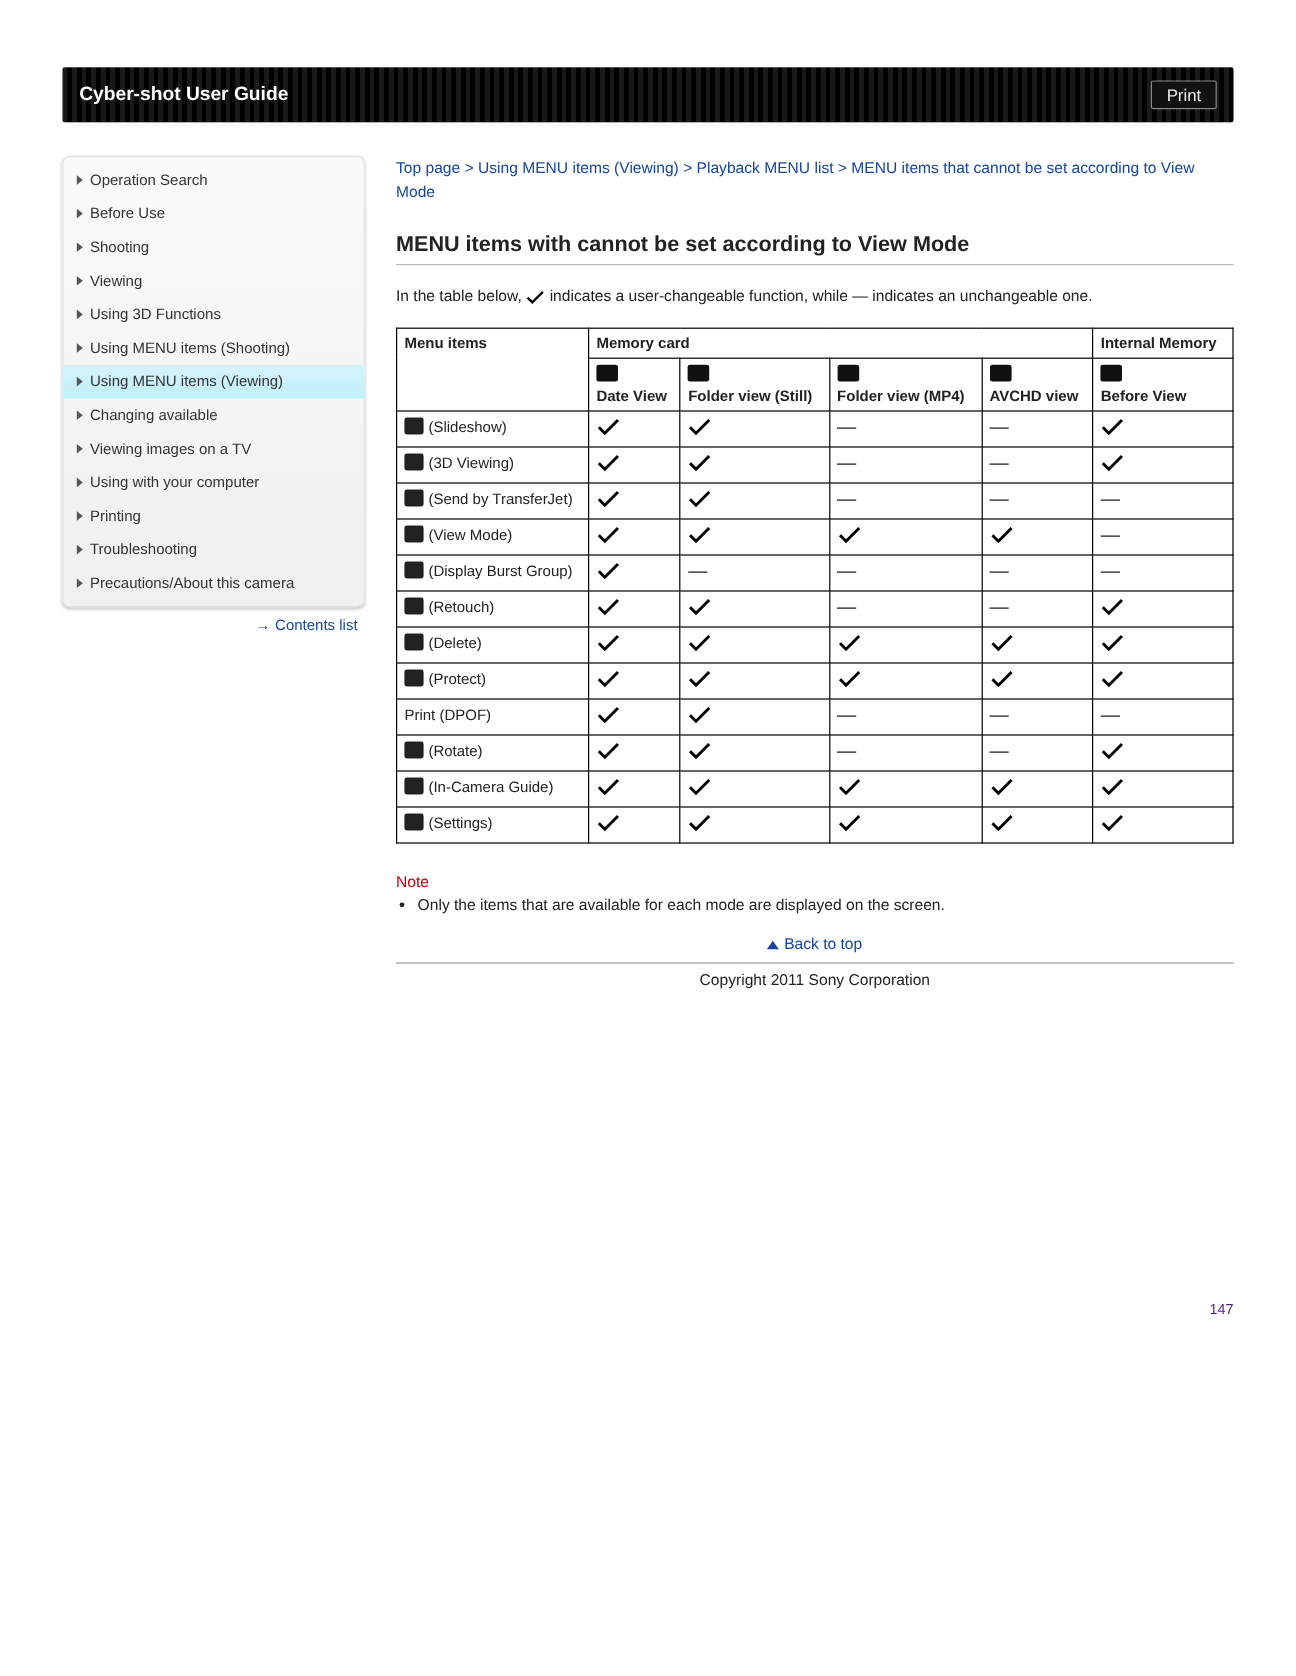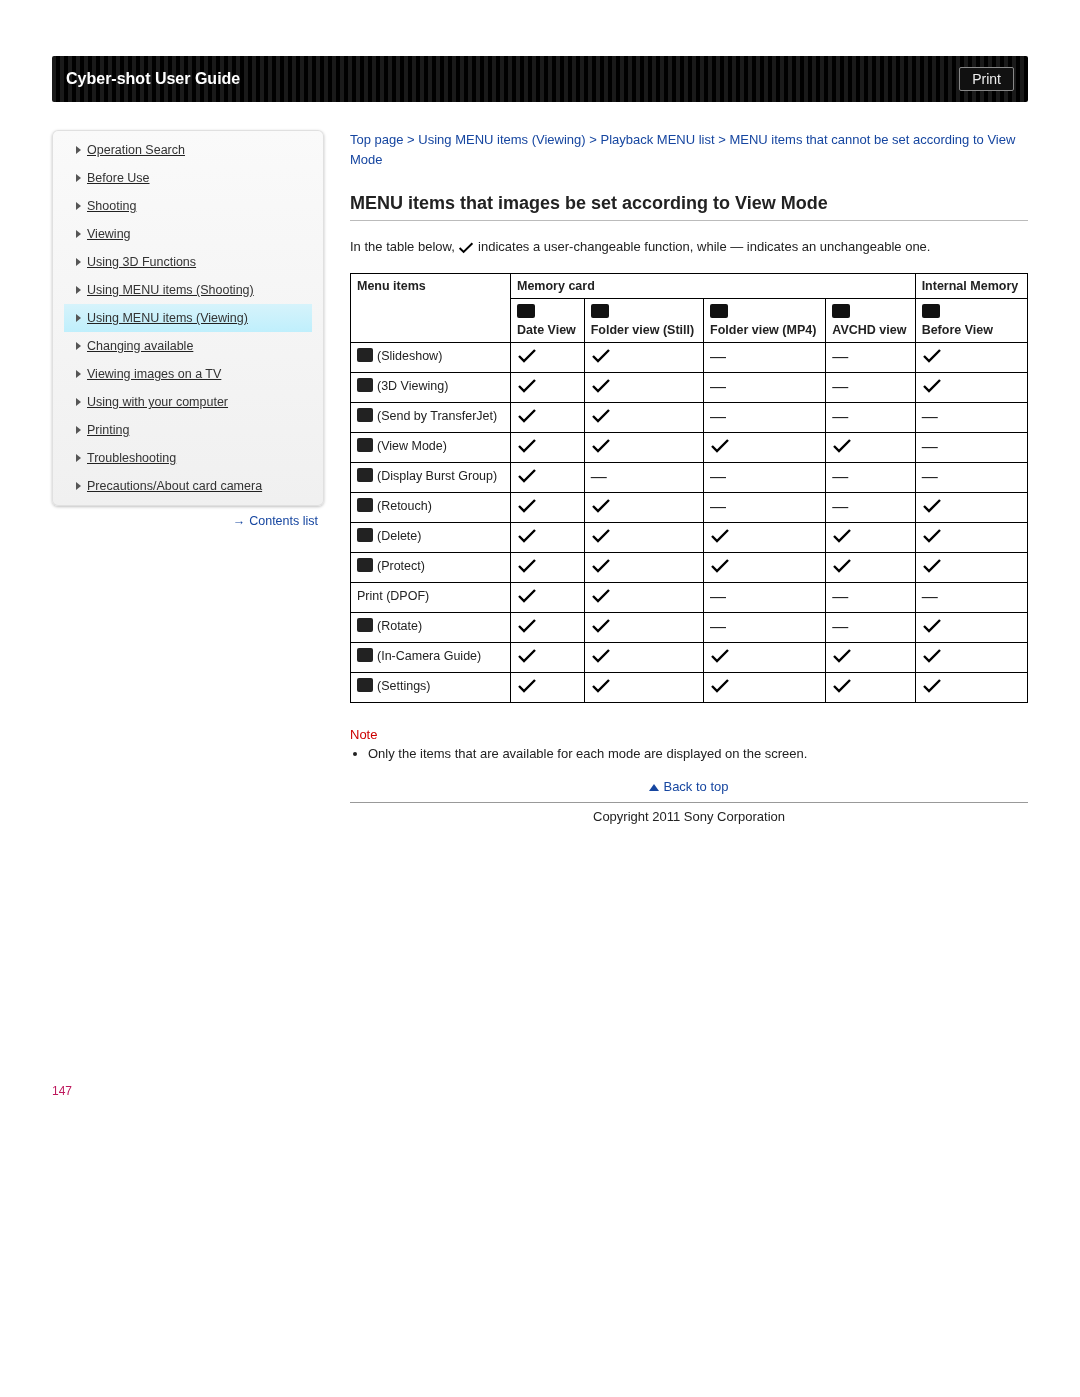--- a/index.html
+++ b/index.html
@@ -36,27 +36,26 @@
     font-size: 14px;
     padding: 3px 12px;
     border-radius: 2px;
   }
   .body-row {
     display: flex;
     align-items: flex-start;
     margin-top: 28px;
   }
   .sidebar {
-    width: 272px;
+    width: 252px;
     flex: 0 0 252px;
     border-radius: 6px;
     background: linear-gradient(#fafafa,#f0f0f0);
     box-shadow: 0 1px 3px rgba(0,0,0,.25), inset 0 0 0 1px #e0e0e0;
-    padding: 6px 12px;
-    text-decoration: underline;
+    padding: 6px 0;
   }
   .side-item {
     display: flex;
     align-items: center;
     gap: 6px;
     padding: 7px 12px;
     font-size: 12.5px;
     color: #333;
     cursor: pointer;
   }
@@ -131,21 +130,21 @@
   .backtop a { color:#1646a0; text-decoration:none; }
   .backtop .tri {
     display:inline-block; width:0;height:0;
     border-left:5px solid transparent;
     border-right:5px solid transparent;
     border-bottom:7px solid #1646a0;
     margin-right:4px; vertical-align:middle;
   }
   hr.footer-rule { margin-top:8px; border:none; border-top:1px solid #999; }
   .copyright { text-align:center; font-size:13px; margin-top:6px; }
-  .pagenum { text-align:left; font-size:12px; color:#be185d; margin-top:260px; }
+  .pagenum { text-align:right; font-size:12px; color:#4c1d95; margin-top:260px; }
   svg.check path { stroke:#000; stroke-width:2.4; fill:none; }
   .sub-icon {
     display:inline-block;width:18px;height:14px;background:#111;border-radius:2px;
     margin-bottom:2px;
   }
 </style>
 </head>
 <body>
 
 <div class="page">
@@ -201,32 +200,32 @@
           <div class="side-item">
             <span class="arrow"></span>
             <span>Printing</span>
           </div>
           <div class="side-item">
             <span class="arrow"></span>
             <span>Troubleshooting</span>
           </div>
           <div class="side-item">
             <span class="arrow"></span>
-            <span>Precautions/About card camera</span>
+            <span>Precautions/About this camera</span>
           </div>
         </div>
       <div class="contents-link">
         <span class="arr">→</span><a href="#">Contents list</a>
       </div>
     </div>
 
     <div class="main">
       <div class="breadcrumb">Top page &gt; Using MENU items (Viewing) &gt; Playback MENU list &gt; MENU items that cannot be set according to View Mode</div>
 
-      <h1 class="page-title">MENU items that images be set according to View Mode</h1>
+      <h1 class="page-title">MENU items with cannot be set according to View Mode</h1>
 
       <p class="intro">
         <span>In the table below, </span>
         <svg class="check check-inline" viewBox="0 0 20 16">
             <path d="M2 8 L7 13 L18 2"></path>
           </svg>
         <span> indicates a user-changeable function, while — indicates an unchangeable one.</span>
       </p>
 
       <table class="matrix">

